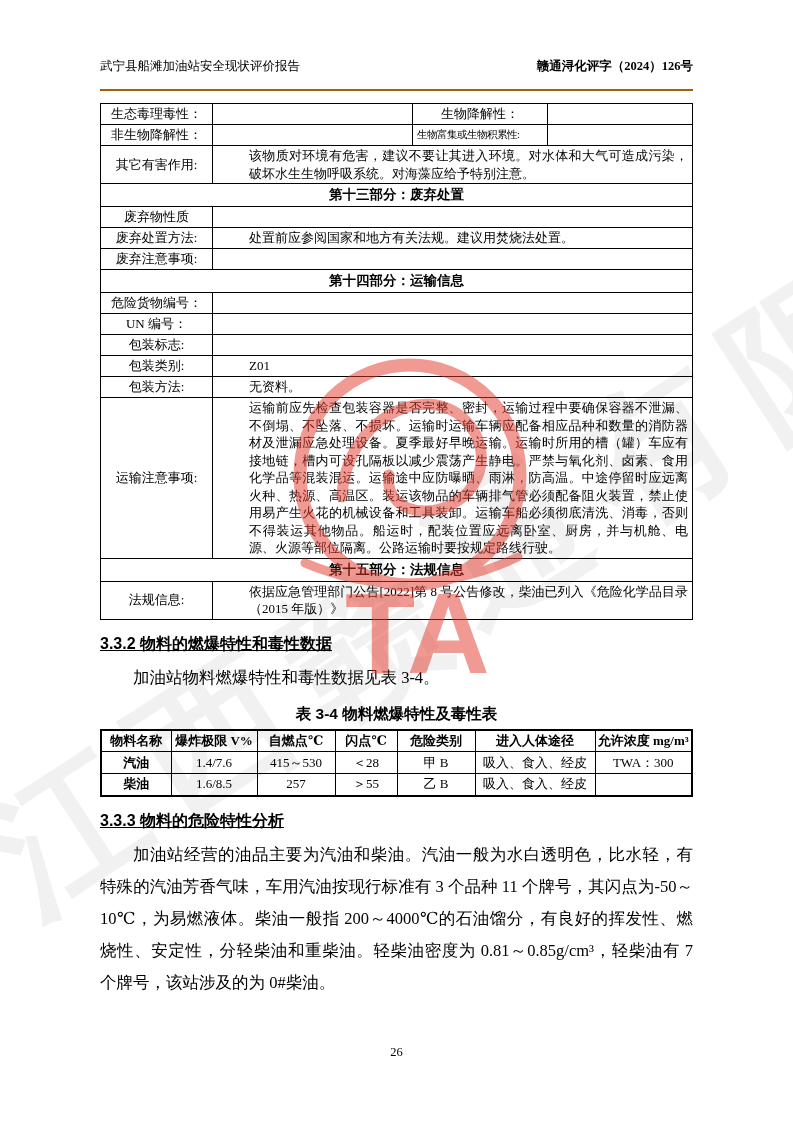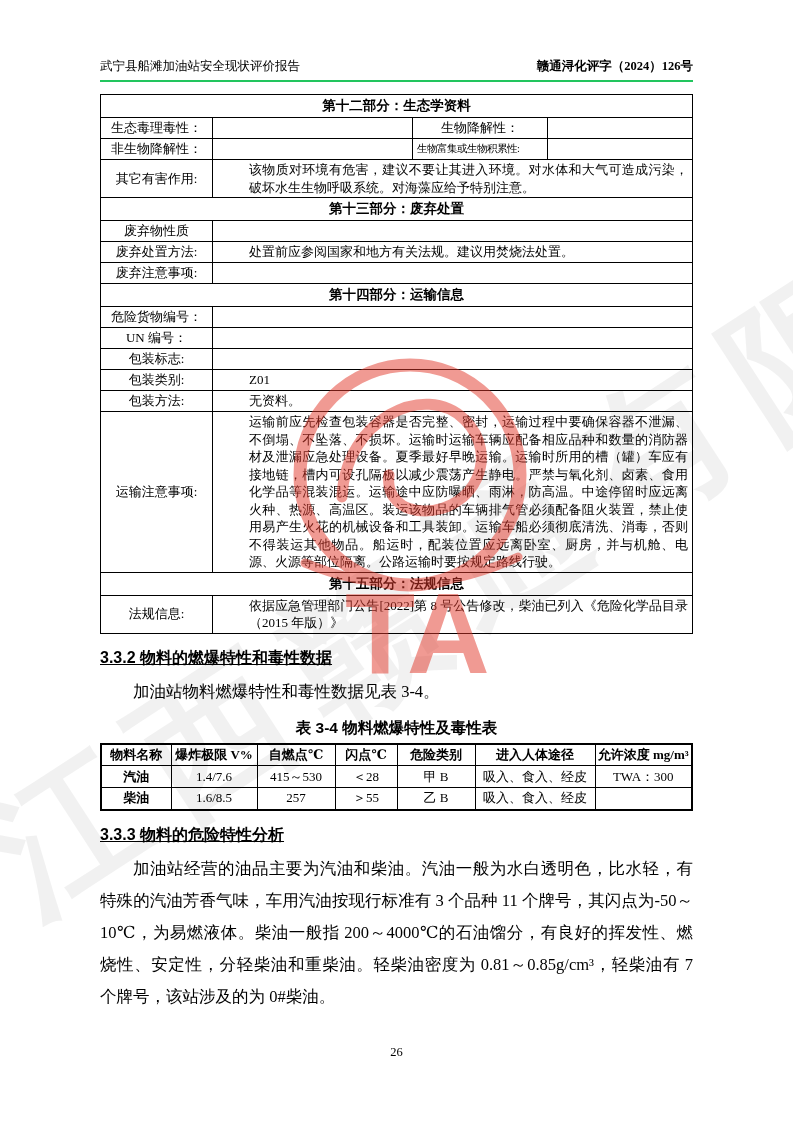--- a/index.html
+++ b/index.html
@@ -14,21 +14,21 @@
     letter-spacing:26px; white-space:nowrap;
     transform:rotate(-33deg); transform-origin:0 0; pointer-events:none; }
 
   
   .seal { position:absolute; left:250px; top:325px; z-index:2;
           opacity:.5; pointer-events:none; }
 
   .content { position:relative; z-index:1; padding:58px 100px 0 100px; }
 
   .doc-header { display:flex; justify-content:space-between; align-items:flex-end;
-    font-size:12.5px; padding-bottom:5px; border-bottom:2px solid #22c55e; }
+    font-size:12.5px; padding-bottom:14px; border-bottom:2px solid #a16207; }
   .doc-header .right { font-weight:bold; }
 
   table { border-collapse:collapse; width:100%; table-layout:fixed; }
 
   .msds { margin-top:12px; font-size:13px; }
   .msds td { border:1px solid #000; padding:1px 4px; line-height:17.5px;
              vertical-align:middle; overflow:hidden; }
   .msds td.sec { text-align:center; font-weight:bold; font-size:13.5px; height:23px; }
   .msds td.lbl { text-align:center; }
   .msds td.lbl-sm { text-align:left; font-size:10.5px; letter-spacing:-.5px; }
@@ -69,23 +69,20 @@
 
     <table class="msds">
       <colgroup>
           <col style="width:112px">
           <col style="width:200px">
           <col style="width:135px">
           <col>
         </colgroup>
 
       <tbody>
-          <tr>
-            <td class="sec" colspan="4">第十二部分：生态学资料</td>
-          </tr>
       <tr class="r21">
         <td class="lbl">生态毒理毒性：</td>
         <td class="val"></td>
         <td class="lbl">生物降解性：</td>
         <td class="val"></td>
       </tr>
       <tr class="r21">
         <td class="lbl">非生物降解性：</td>
         <td class="val"></td>
         <td class="lbl-sm">生物富集或生物积累性:</td>

